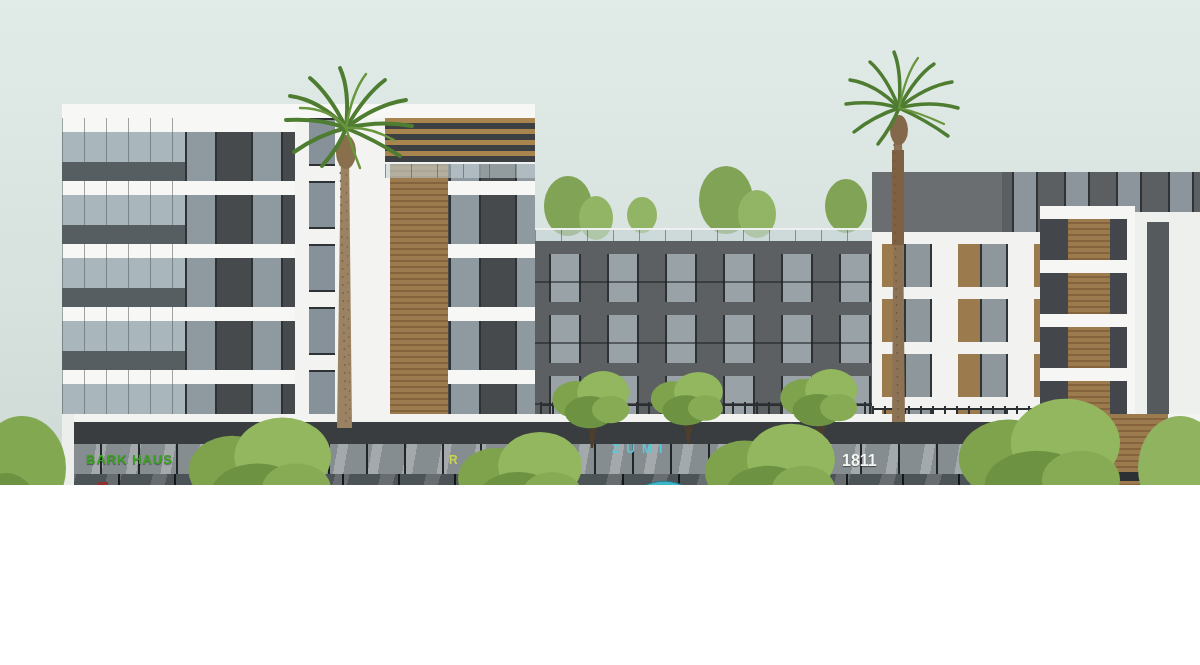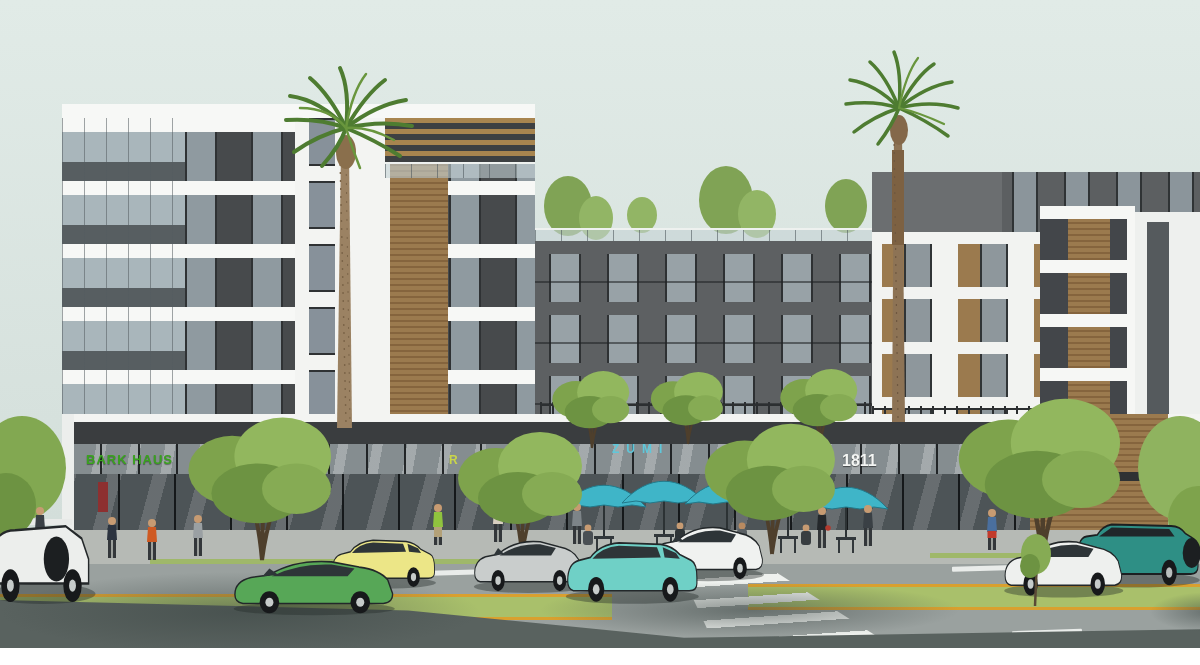--- a/index.html
+++ b/index.html
@@ -1,16 +1,16 @@
 <!DOCTYPE html>
 <html><head>
 <meta charset="utf-8">
 <style>
   html,body{margin:0;padding:0;background:#fff}
-  .stage{position:relative;width:1200px;height:648px;overflow:hidden;
+  .stage{position:relative;width:1200px;height:485px;overflow:hidden;
     background:linear-gradient(#e1ebe7,#d6e1dd 65%,#cfdad6);
     font-family:"Liberation Sans",sans-serif}
   .abs{position:absolute}
 
   
   .lt-balcony{background-color:#575e61;background-image:
     repeating-linear-gradient(to right,rgba(84,92,96,.55) 0 1px,rgba(0,0,0,0) 1px 22px),
     repeating-linear-gradient(to bottom,#f7f8f6 0 14px,#a9b6bb 14px 44px,#575e61 44px 63px)}
   .lt-wall{background-color:#474a4c;background-image:
     repeating-linear-gradient(to bottom,#f7f8f6 0 14px,rgba(0,0,0,0) 14px 63px),

